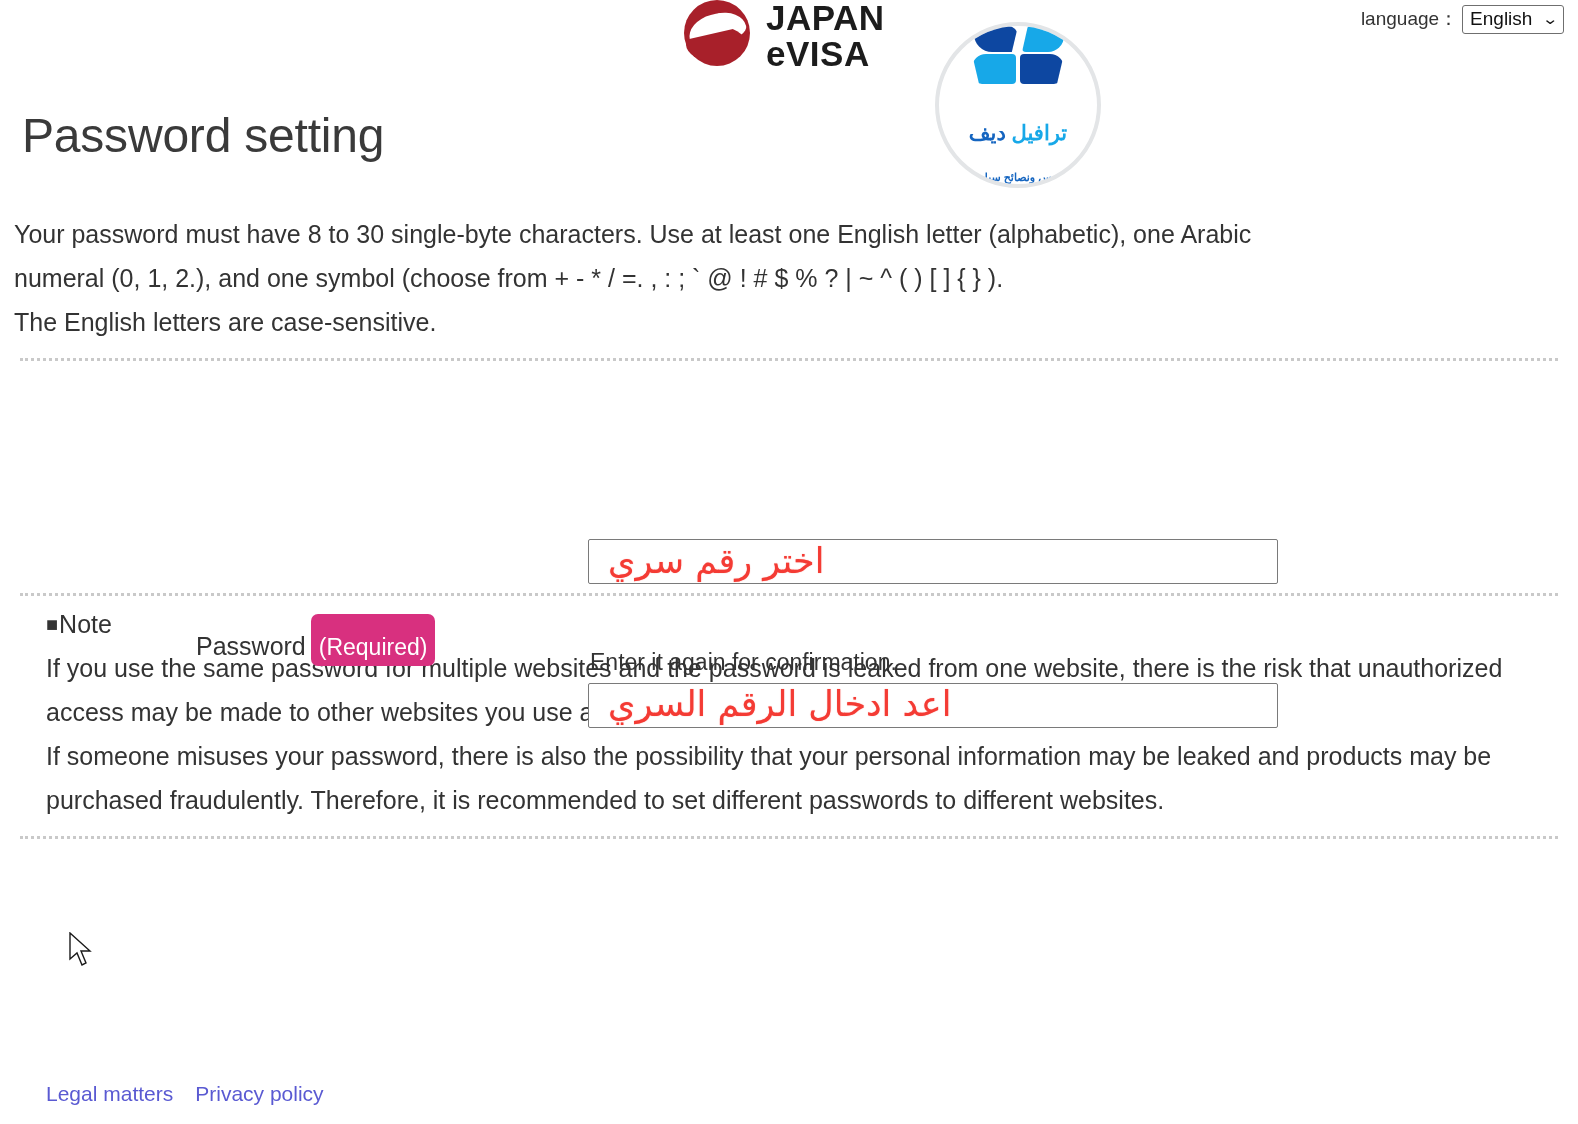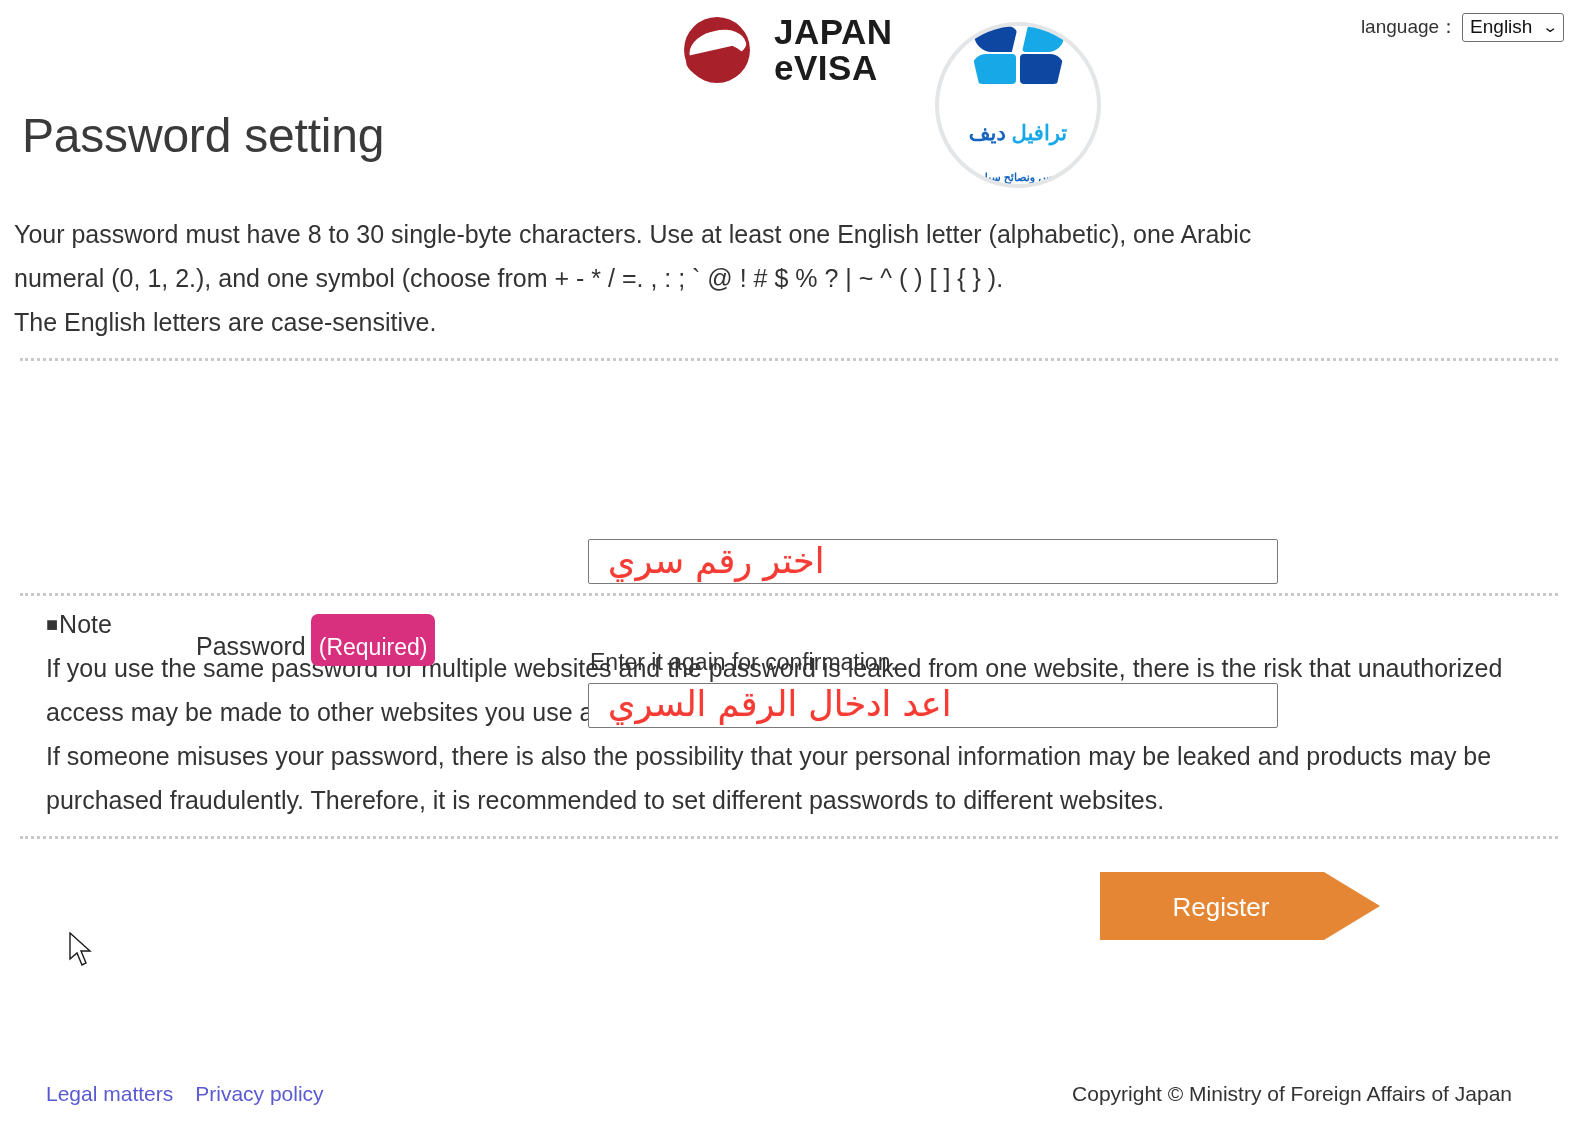--- a/index.html
+++ b/index.html
@@ -18,24 +18,24 @@
   }
 
   
   #header {
     position: relative;
     height: 190px;
   }
   #brand-logo {
     position: absolute;
     left: 684px;
-    top: 14px;
+    top: 0px;
     display: flex;
-    align-items: center;
-    gap: 24px;
+    align-items: flex-start;
+    gap: 16px;
   }
   #brand-mark {
     width: 66px;
     height: 66px;
     position: relative;
     flex: 0 0 auto;
   }
   #brand-mark .disc {
     position: absolute;
     left: 0; top: 0;
@@ -139,21 +139,21 @@
     font-size: 11px;
     font-weight: bold;
     color: #1565c0;
     margin-top: 2px;
   }
 
   
   #language-area {
     position: absolute;
     right: 14px;
-    top: 13px;
+    top: 5px;
     display: flex;
     align-items: center;
     gap: 4px;
     font-size: 19px;
     color: #333;
   }
   #language-select {
     font-family: "Liberation Sans", sans-serif;
     font-size: 19px;
     padding: 2px 6px 3px 7px;
@@ -425,28 +425,24 @@
   <hr class="hr-dotted">
 
   <div id="note-block">
     <p id="note-heading"><span class="sq">■</span><span>Note</span></p>
     <p>If you use the same password for multiple websites and the password is leaked from one website, there is the risk that unauthorized access may be made to other websites you use and the cyber security threats may increase.</p>
     <p>If someone misuses your password, there is also the possibility that your personal information may be leaked and products may be purchased fraudulently. Therefore, it is recommended to set different passwords to different websites.</p>
   </div>
 
   <hr class="hr-dotted">
 
-  <div id="action-area">
-    <button id="register-button" style="background: rgb(229, 134, 52);">Register</button>
-  </div>
 </div>
 
 <svg id="mouse-cursor" viewBox="0 0 26 36" style="left: 68px; top: 932px;">
   <polygon points="2,1 2,27 9,21 14,33 18,31 13,19 22,19" fill="#ffffff" stroke="#1a1a1a" stroke-width="1.4"></polygon>
 </svg>
 
 <div id="footer">
   <div id="footer-links">
     <a href="#" style="color: rgb(90, 90, 210);">Legal matters</a>
     <a href="#" style="color: rgb(90, 90, 210);">Privacy policy</a>
   </div>
-  <div id="copyright">Copyright © Ministry of Foreign Affairs of Japan</div>
 </div>
 
 </body></html>

